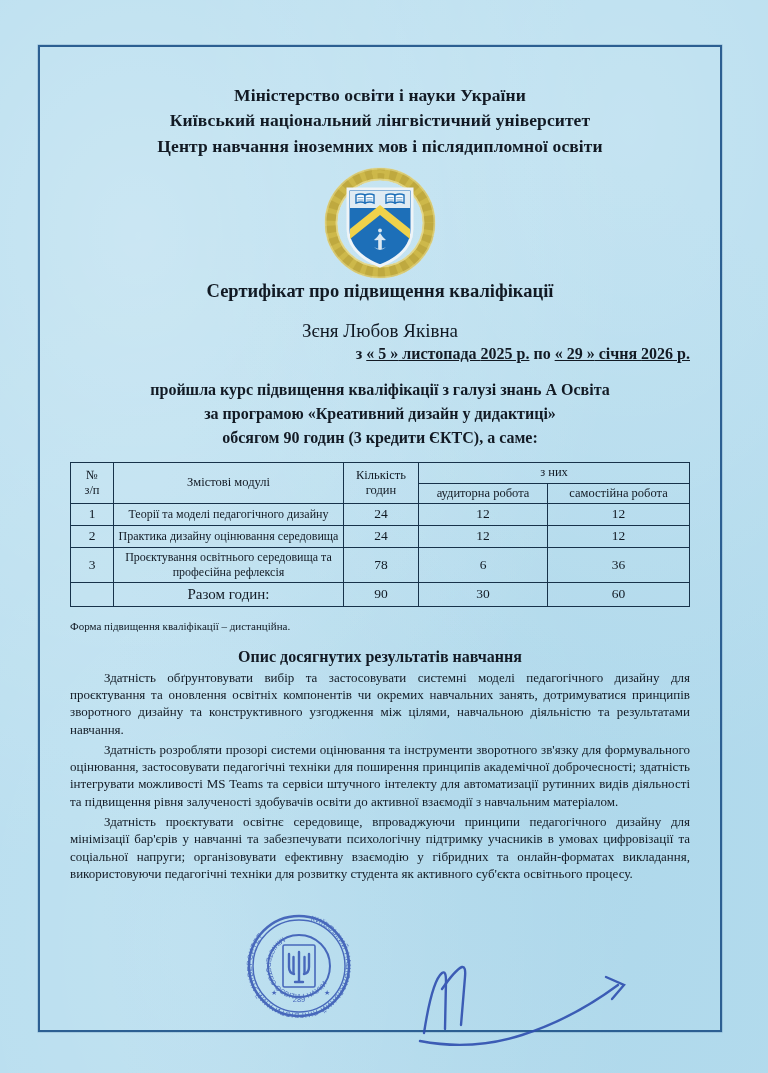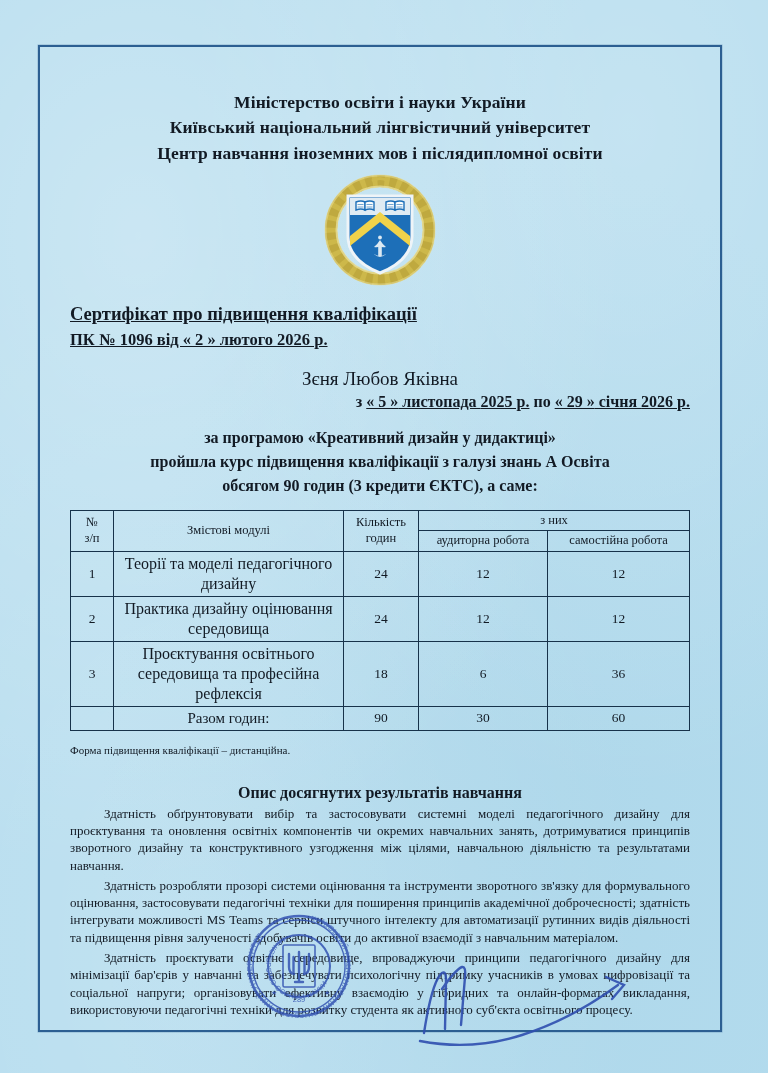--- a/index.html
+++ b/index.html
@@ -39,21 +39,21 @@
     box-shadow: 0 0 0 0.5px rgba(44,95,146,0.35);
   }
 
   .content {
     position: absolute;
     left: 38px;
     top: 45px;
     width: 684px;
     height: 987px;
     box-sizing: border-box;
-    padding: 7px 32px;
+    padding: 0 32px;
   }
 
   .org-header {
     text-align: center;
     margin-top: 38px;
   }
   .org-header div {
     font-weight: bold;
     font-size: 17.5px;
     line-height: 1.45;
@@ -63,22 +63,22 @@
   
   .emblem-wrap {
     display: flex;
     justify-content: center;
     margin-top: 8px;
   }
   .emblem { display:block; }
 
   
   .cert-title {
-    margin-top: 16px;
-    text-decoration: underline;
+    text-align: center;
+    margin-top: 0;
   }
   .cert-title .t1 {
     font-weight: bold;
     font-size: 18.5px;
     line-height: 1.4;
   }
   .cert-title .t2 {
     font-weight: bold;
     font-size: 16.5px;
     line-height: 1.5;
@@ -122,42 +122,42 @@
     vertical-align: middle;
     line-height: 1.25;
   }
   table.modules th {
     font-weight: normal;
     font-size: 12.5px;
   }
   td.mod-name {
     text-align: left;
     padding-left: 7px;
-    font-size: 16px;
+    font-size: 12px;
   }
   td.total-label {
     text-align: right;
     padding-right: 7px;
     font-size: 15px;
   }
   .col-num   { width: 34px; }
   .col-hours { width: 66px; }
   .col-aud   { width: 120px; }
   .col-self  { width: 133px; }
 
   .form-line {
     font-size: 11px;
     margin-top: 13px;
   }
 
   .results-heading {
     text-align: center;
     font-weight: bold;
     font-size: 16px;
-    margin-top: 28px;
+    margin-top: 16px;
   }
 
   .body-par {
     text-align: justify;
     font-size: 13px;
     line-height: 1.33;
     text-indent: 34px;
     margin-top: 3px;
   }
 
@@ -235,30 +235,29 @@
         <path d="M56 66 q-3 5 -6 7 q4 1 6 -1 q2 2 6 1 q-3 -2 -6 -7 Z"></path>
         <path d="M54.2 72 h3.6 v10 h-3.6 Z"></path>
         <path d="M50 80 q6 4 12 0 q-6 6 -12 0 Z"></path>
         <circle cx="56" cy="63.5" r="1.9"></circle>
       </g>
     </svg>
   </div>
 
   <div class="cert-title">
     <div class="t1">Сертифікат про підвищення кваліфікації</div>
-    <div class="t2">ПК № 1096 від « 2 » лютого 2026 р.</div>
   </div>
 
   <div class="person-name">Зєня Любов Яківна</div>
 
   <div class="date-range"><span>з </span><span class="u">« 5 »</span><span class="u"> листопада </span><span class="u">2025 р.</span><span> по </span><span class="u">« 29 »</span><span class="u"> січня </span><span class="u">2026 р.</span></div>
 
   <div class="course-lines">
+    <div>пройшла курс підвищення кваліфікації з галузі знань А Освіта</div>
     <div>за програмою «Креативний дизайн у дидактиці»</div>
-    <div>пройшла курс підвищення кваліфікації з галузі знань А Освіта</div>
     <div>обсягом 90 годин (3 кредити ЄКТС), а саме:</div>
   </div>
 
   <table class="modules">
     <thead>
       <tr>
         <th class="col-num" rowspan="2">
           <span>№</span><br>
           <span>з/п</span>
         </th>
@@ -285,21 +284,21 @@
       <tr>
         <td>2</td>
         <td class="mod-name">Практика дизайну оцінювання середовища</td>
         <td>24</td>
         <td>12</td>
         <td>12</td>
       </tr>
       <tr>
         <td>3</td>
         <td class="mod-name">Проєктування освітнього середовища та професійна рефлексія</td>
-        <td>18</td>
+        <td>78</td>
         <td>6</td>
         <td>36</td>
       </tr>
       <tr>
         <td></td>
         <td class="total-label">Разом годин:</td>
         <td>90</td>
         <td>30</td>
         <td>60</td>
       </tr>

